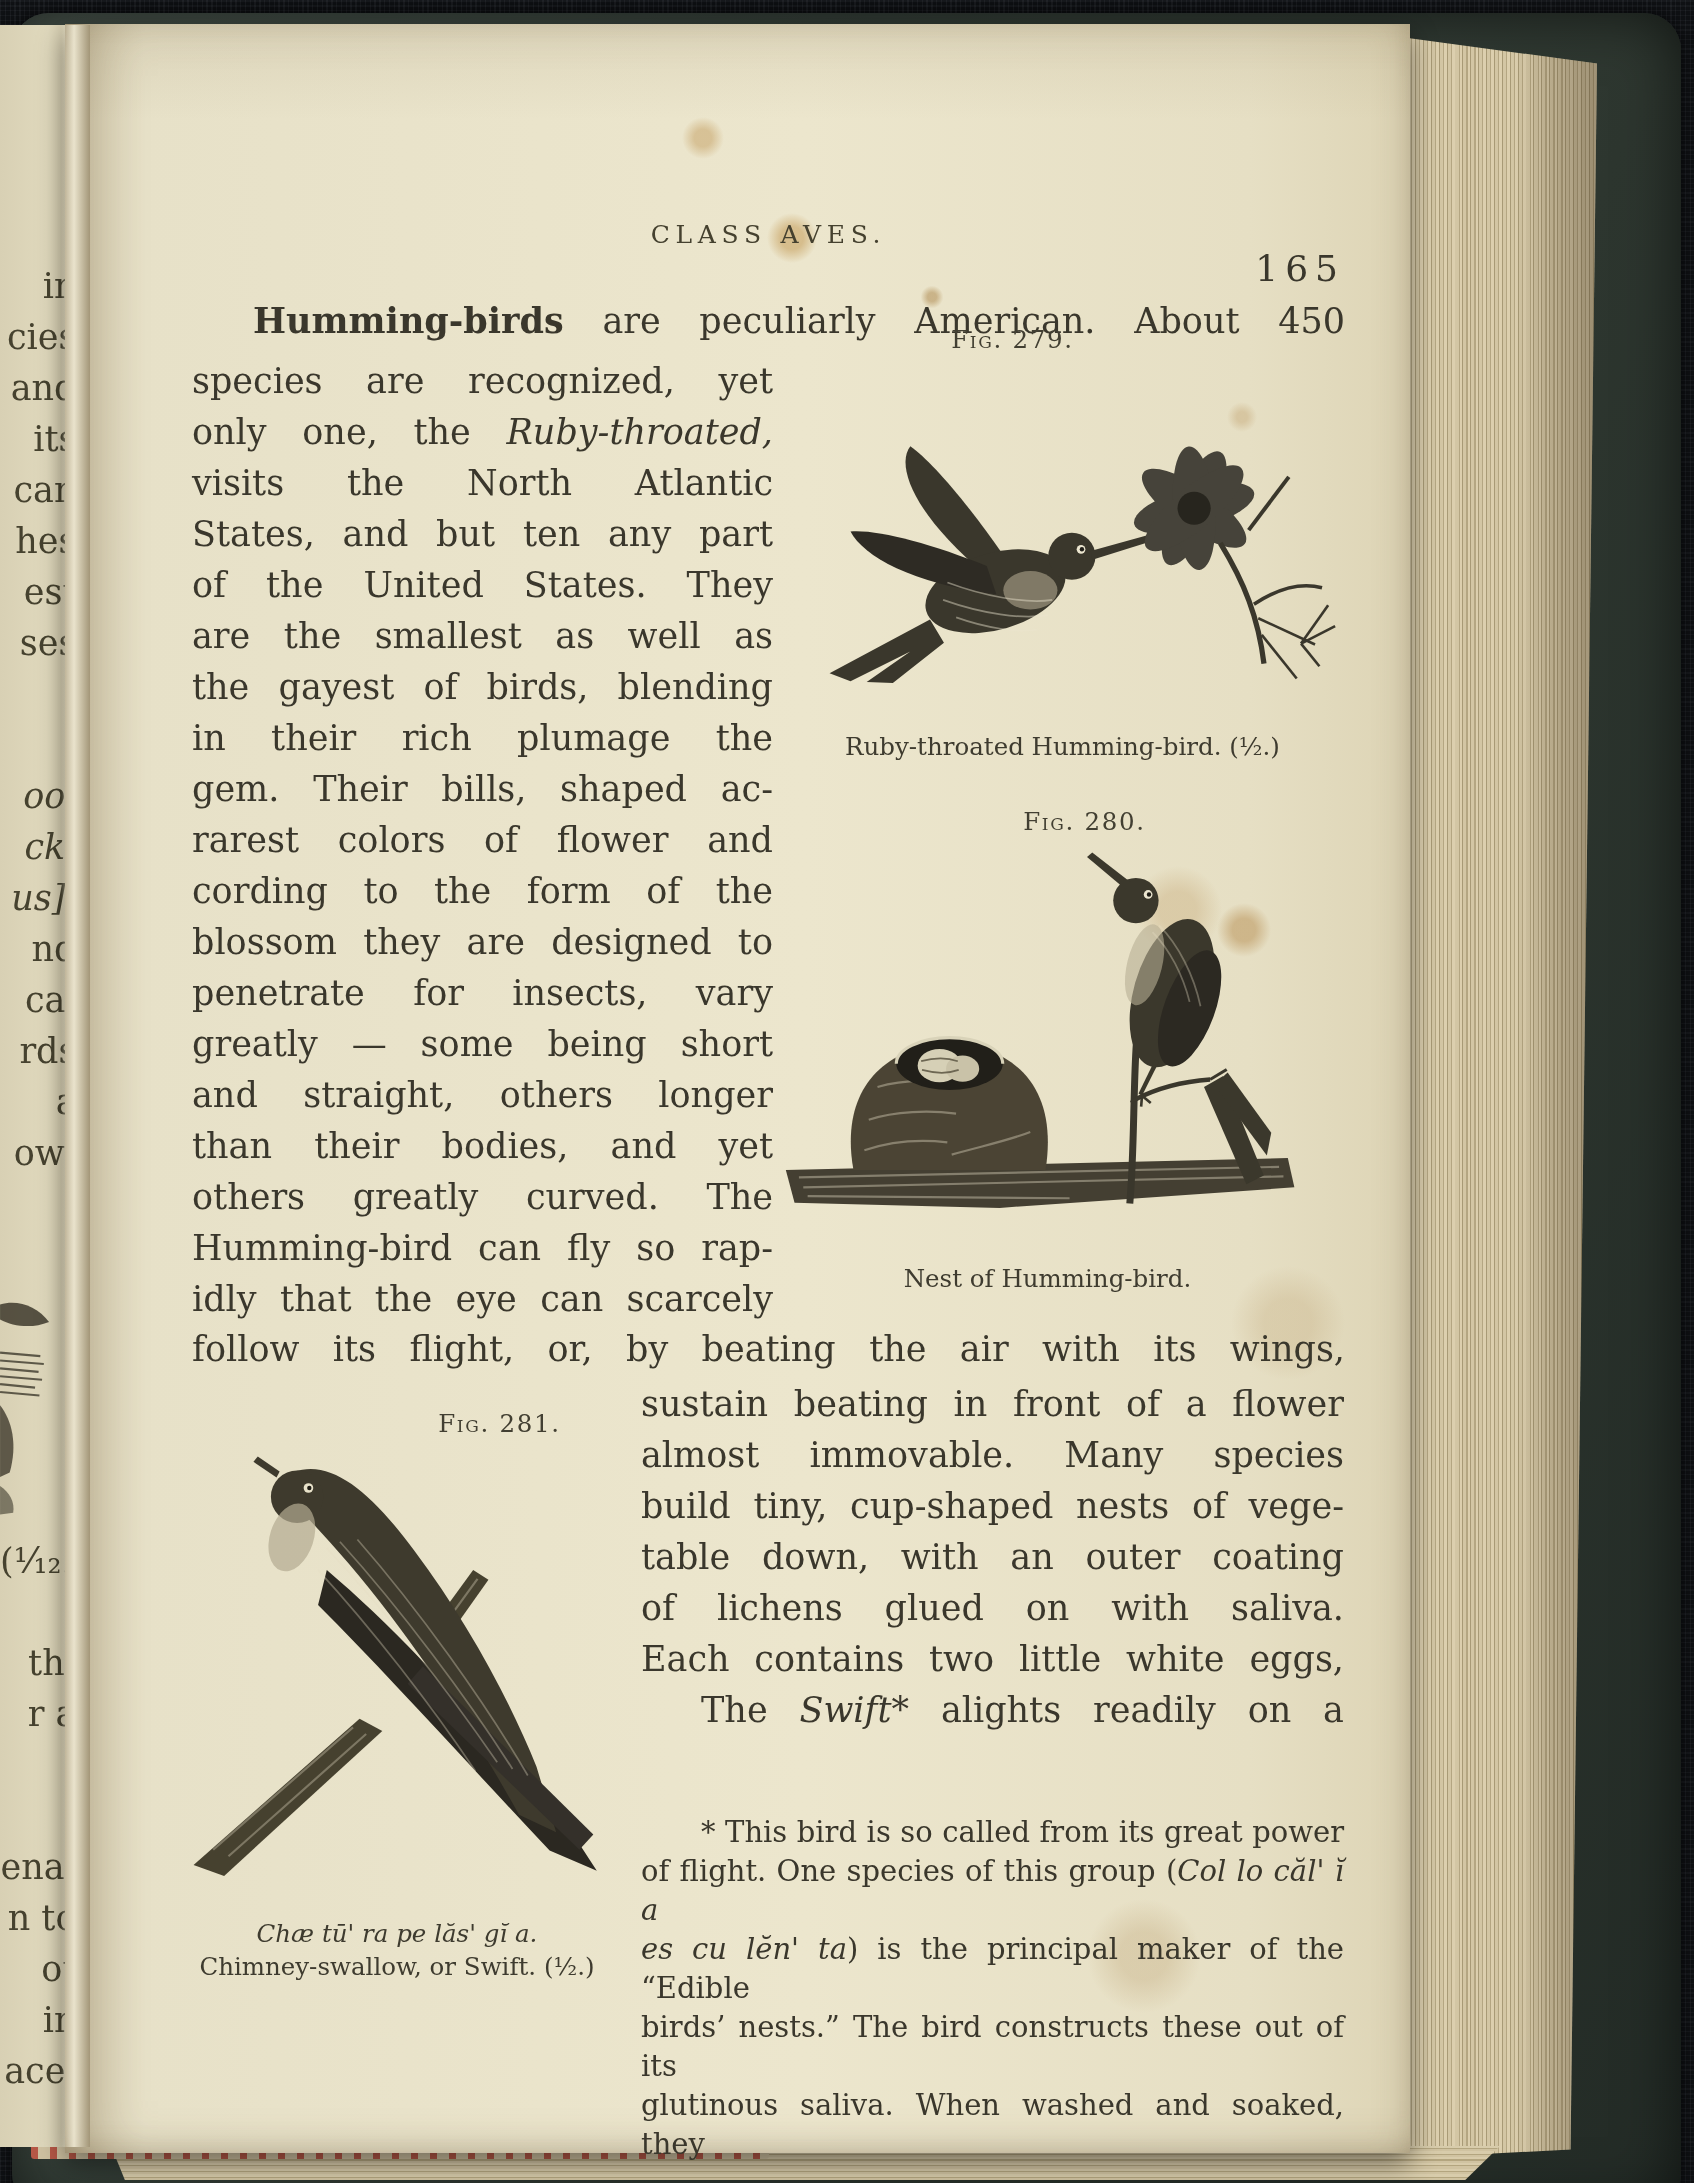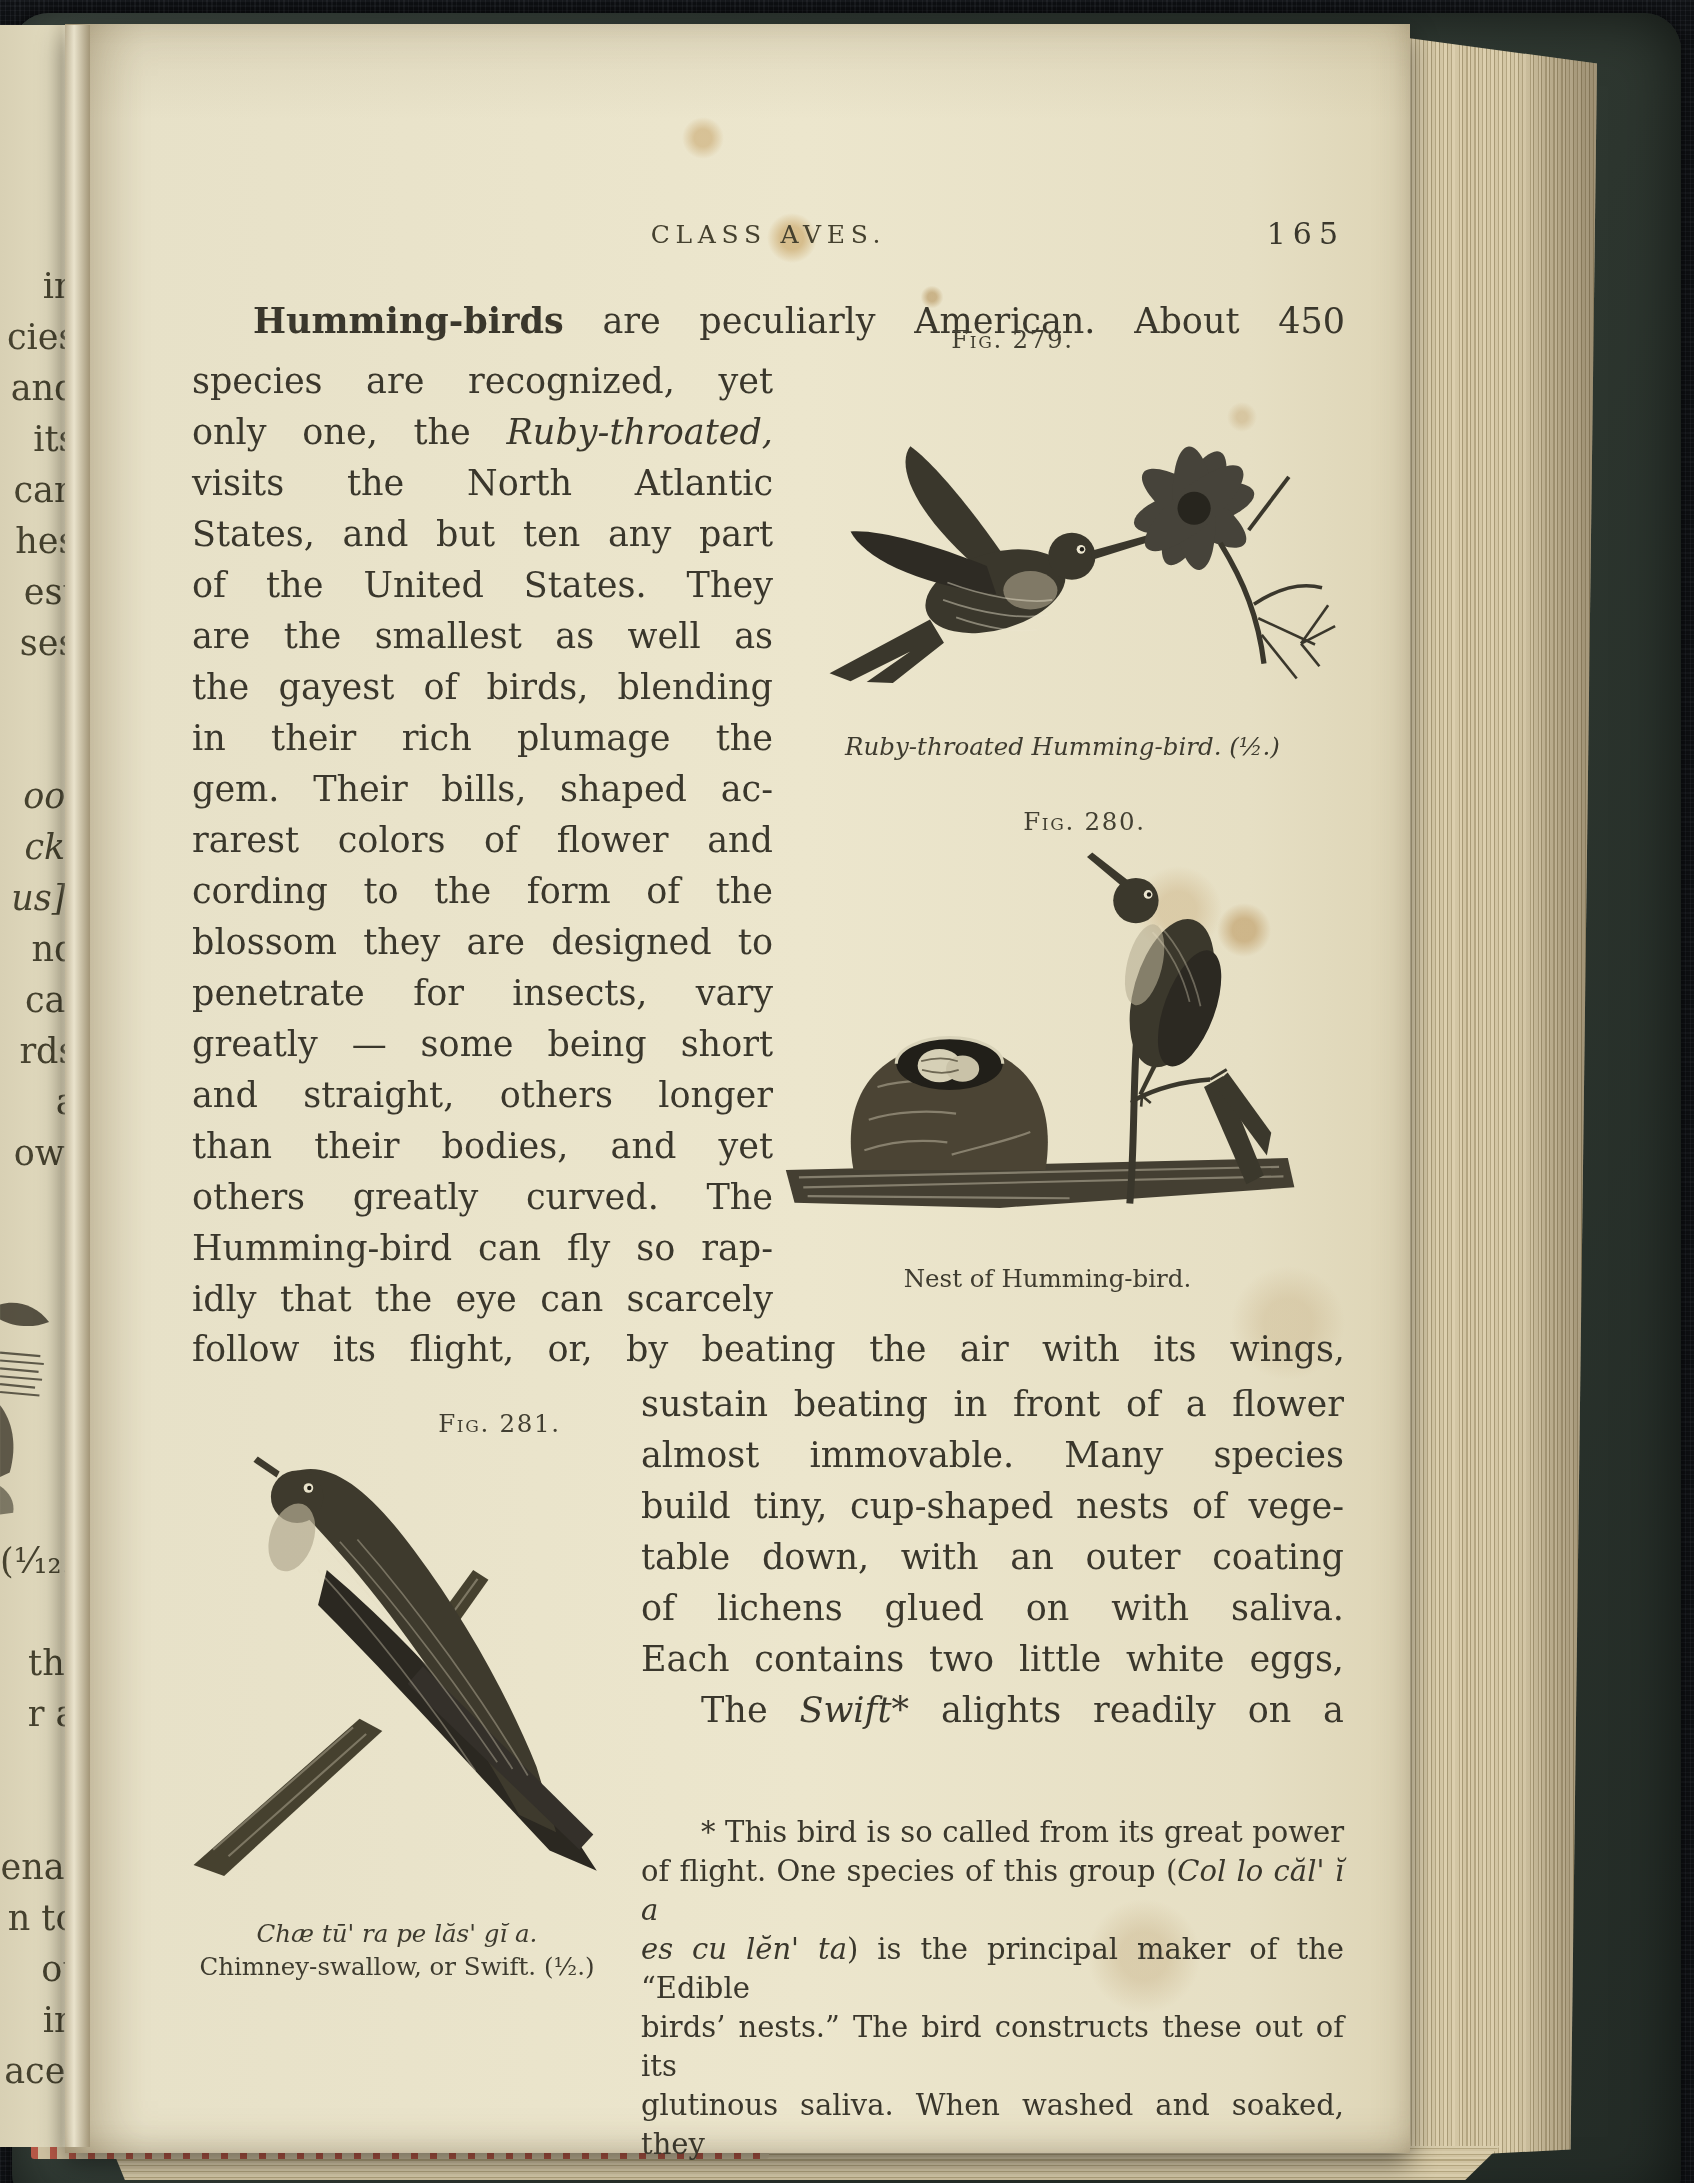--- a/index.html
+++ b/index.html
@@ -75,21 +75,21 @@
   .body-txt{font-size:35px;}
   .fn-txt{font-size:29px;}
   .fn-txt .line{line-height:39px;}
   .center{text-align:center;}
   .italic{font-style:italic;}
   .bold{font-weight:700;}
   .indent{text-indent:60px;}
   .fig-label{font-variant:small-caps;font-size:24.5px;letter-spacing:1.7px;color:#423f32;}
   .fig-cap{font-size:24.5px;line-height:31px;color:#3e3b2f;}
   #page-header{font-size:25px;letter-spacing:5.7px;color:#45412f;}
-  #page-number{font-size:30px;letter-spacing:7px;}
+  #page-number{font-size:36px;letter-spacing:7px;margin-top:32px;}
   svg{display:block;}
 </style>
 </head>
 <body>
 
 <div class="abs" id="cover"></div>
 <div class="abs" id="stack-right"></div>
 <div class="abs" id="stack-bottom"></div>
 <div class="abs" id="endband"></div>
 
@@ -212,21 +212,21 @@
       <path d="M965,330 C1020,420 1052,500 1065,606" stroke-width="12"></path>
       <path d="M1030,300 L1122,178" stroke-width="9"></path>
       <path d="M1042,470 C1102,430 1152,420 1198,432" stroke-width="8"></path>
       <path d="M1052,502 L1182,562" stroke-width="6"></path>
       <path d="M1150,560 L1212,472" stroke-width="6"></path>
       <path d="M1150,560 L1228,520" stroke-width="6"></path>
       <path d="M1150,560 L1192,612" stroke-width="6"></path>
       <path d="M1060,540 L1140,640" stroke-width="6"></path>
     </g>
   </svg>
-  <div class="abs fig-cap center" style="left:707px;top:707px;width:581px;font-style:italic;">Ruby-throated Humming-bird.  (½.)</div>
+  <div class="abs fig-cap center" style="left:707px;top:707px;width:581px;">Ruby-throated Humming-bird.  (½.)</div>
 
   <div class="abs fig-label center" style="left:801px;top:783px;width:437px;">Fig. 280.</div>
   <svg class="abs" style="left:699px;top:825px;" width="550" height="393" viewBox="0 0 1260 900">
     <path d="M50,735 L1200,708 L1215,775 L540,822 L70,810 Z" fill="#443f32"></path>
     <g stroke="rgba(230,222,198,.4)" stroke-width="5" fill="none">
       <path d="M80,752 L1180,728"></path>
         <path d="M90,775 L1190,750"></path>
         <path d="M100,795 L700,800"></path>
     </g>
     <path d="M205,735 C175,570 255,455 425,445 C595,455 672,565 645,735 Z" fill="#4b4434"></path>

